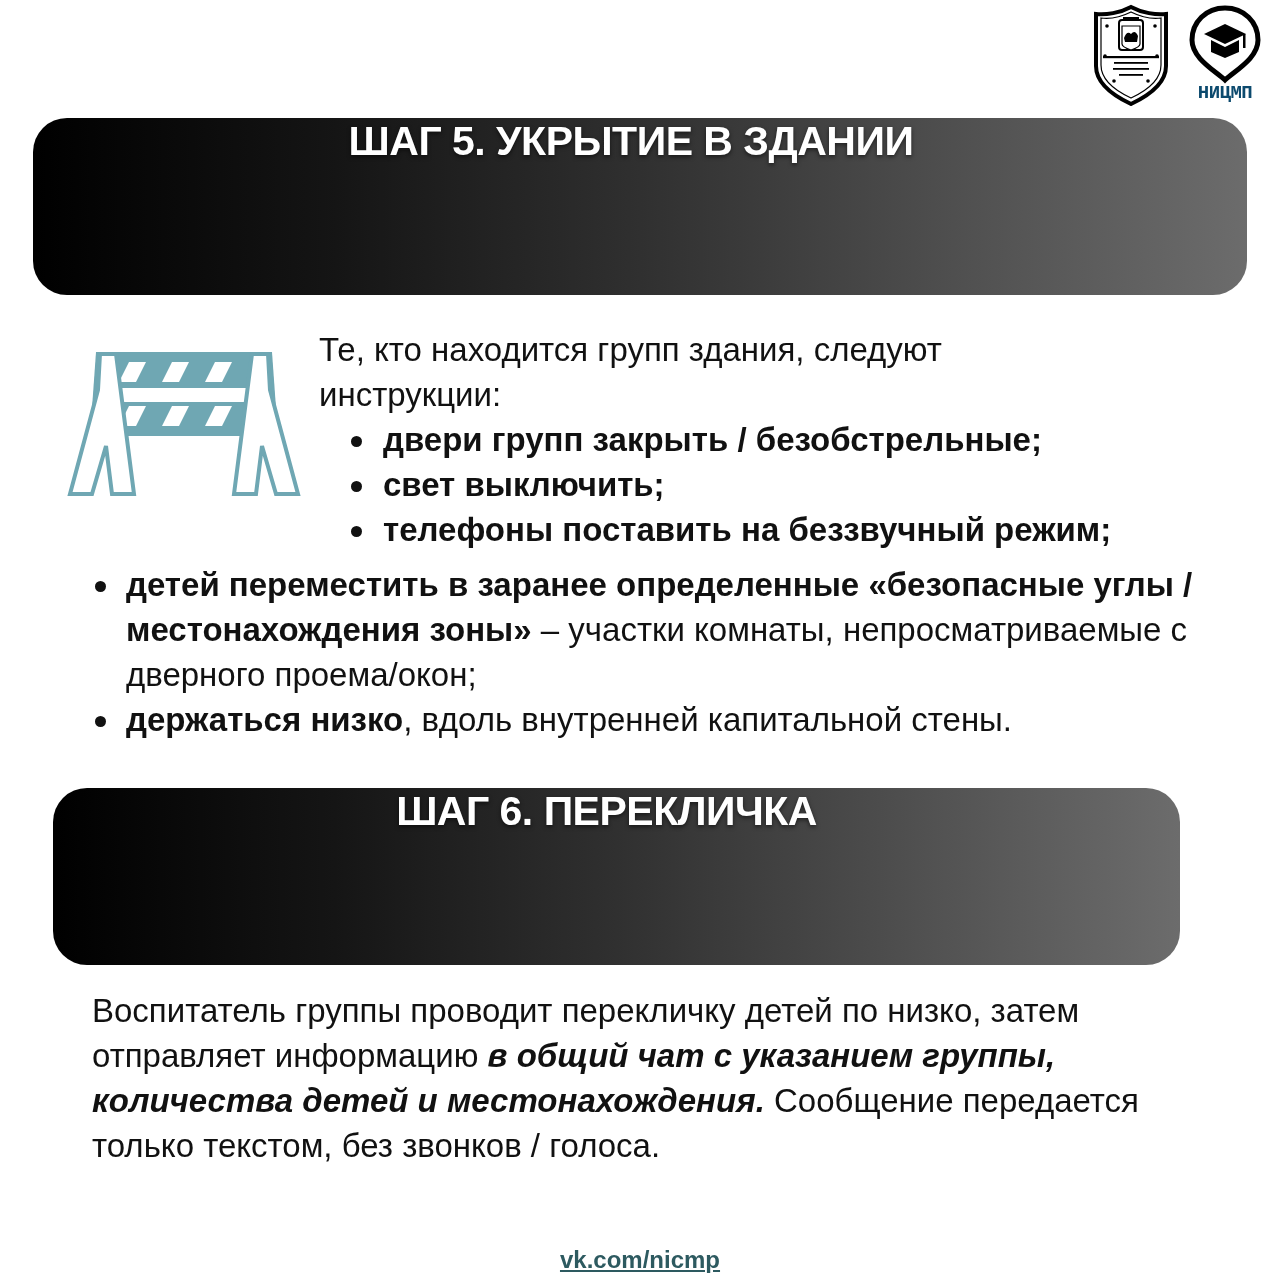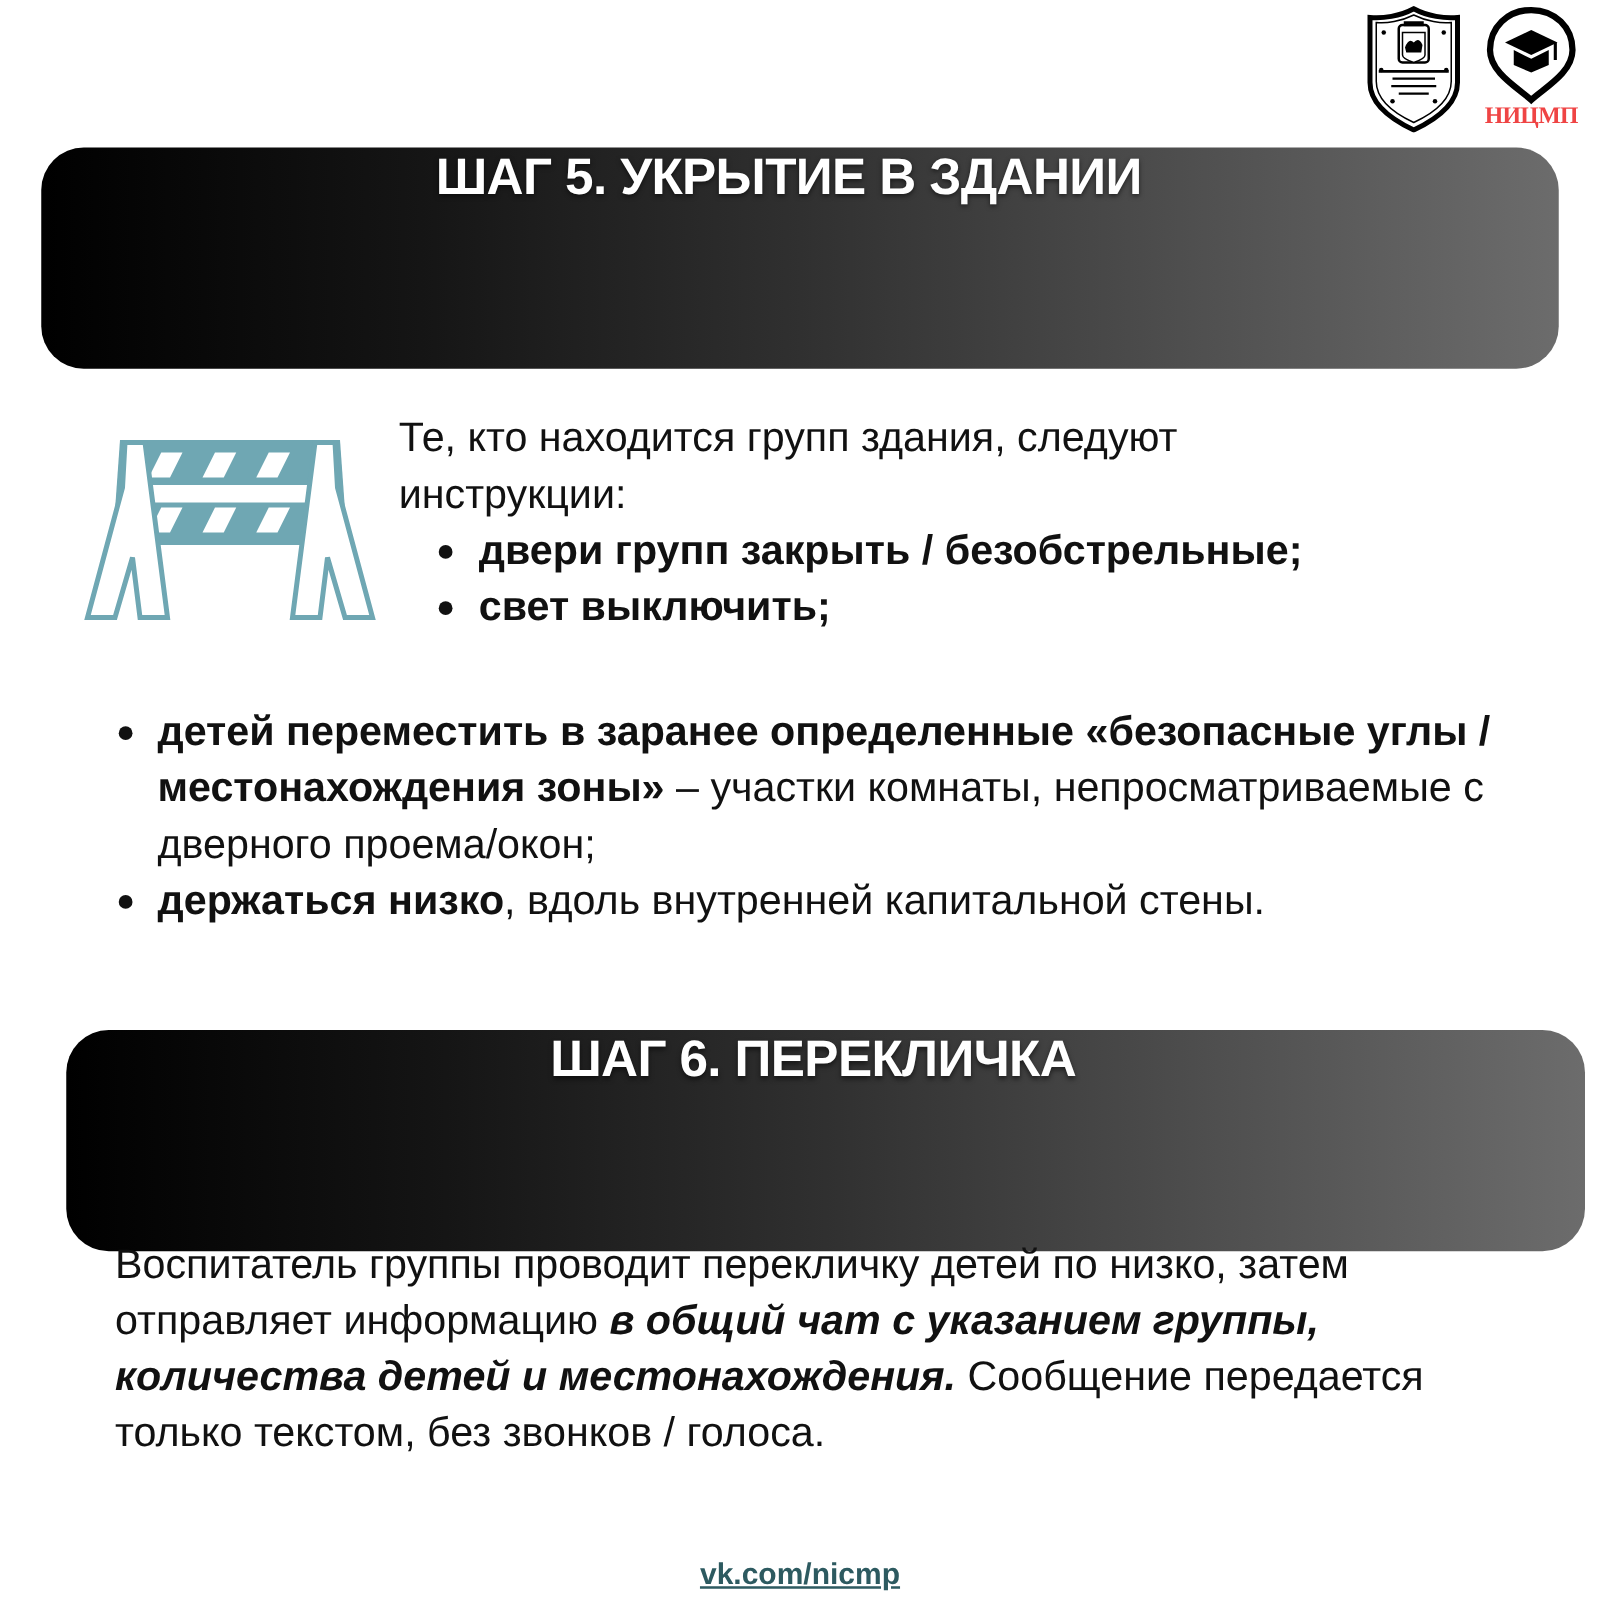--- a/index.html
+++ b/index.html
@@ -4,31 +4,31 @@
   <style>
     * { box-sizing: border-box; margin: 0; padding: 0; }
     html, body { width: 1280px; height: 1280px; background: #ffffff; overflow: hidden; }
     body { position: relative; font-family: "Liberation Sans", "DejaVu Sans", sans-serif; color: #111111; }
 
     .logos { position: absolute; top: 4px; right: 8px; width: 180px; height: 102px; }
     .logo-shield { position: absolute; left: 0; top: 0; width: 78px; height: 102px; }
     .logo-nicmp { position: absolute; left: 86px; top: 0; width: 94px; height: 102px; }
     .logo-nicmp-label {
       position: absolute; left: 0; bottom: 2px; width: 94px; text-align: center;
-      font-weight: 900; font-size: 19px; letter-spacing: -0.5px; color: #ef4444;
-      font-family: Liberation Serif, serif;
+      font-weight: 900; font-size: 19px; letter-spacing: -0.5px; color: #0c4a6e;
+      font-family: Liberation Mono, monospace;
     }
 
     .banner {
       position: absolute; height: 177px; border-radius: 34px;
       background: linear-gradient(90deg, #000000 0%, #151515 25%, #303030 50%, #4e4e4e 75%, #6c6c6c 100%);
       display: flex; align-items: flex-start; justify-content: center;
     }
     .banner-1 { left: 33px; top: 118px; width: 1214px; }
-    .banner-2 { left: 53px; top: 824px; width: 1215px; }
+    .banner-2 { left: 53px; top: 788px; width: 1127px; }
     .banner-title {
       color: #ffffff; font-weight: 700; font-size: 41px; letter-spacing: -0.5px;
       text-shadow: 0 2px 4px rgba(0,0,0,0.55);
       font-family: "Liberation Sans", sans-serif;
     }
     .banner-1 .banner-title { margin-left: -18px; }
     .banner-2 .banner-title { margin-left: -20px; }
 
     .barricade { position: absolute; left: 66px; top: 350px; width: 236px; height: 148px; }
 
@@ -119,20 +119,21 @@
 </svg>
 
 <div class="intro body-text">
   <div>Те, кто находится групп здания, следуют</div>
   <div>инструкции:</div>
 </div>
 
 <ul class="sublist body-text">
   <li class="b">двери групп закрыть / безобстрельные;</li>
   <li class="b">свет выключить;</li>
+  <li class="b">телефоны поставить на беззвучный режим;</li>
 </ul>
 
 <ul class="mainlist body-text">
   <li>
     <span class="b">детей переместить в заранее определенные «безопасные углы / местонахождения зоны»</span><span> – участки комнаты, непросматриваемые с дверного проема/окон;</span>
   </li>
   <li>
     <span class="b">держаться низко</span><span>, вдоль внутренней капитальной стены.</span>
   </li>
 </ul>

